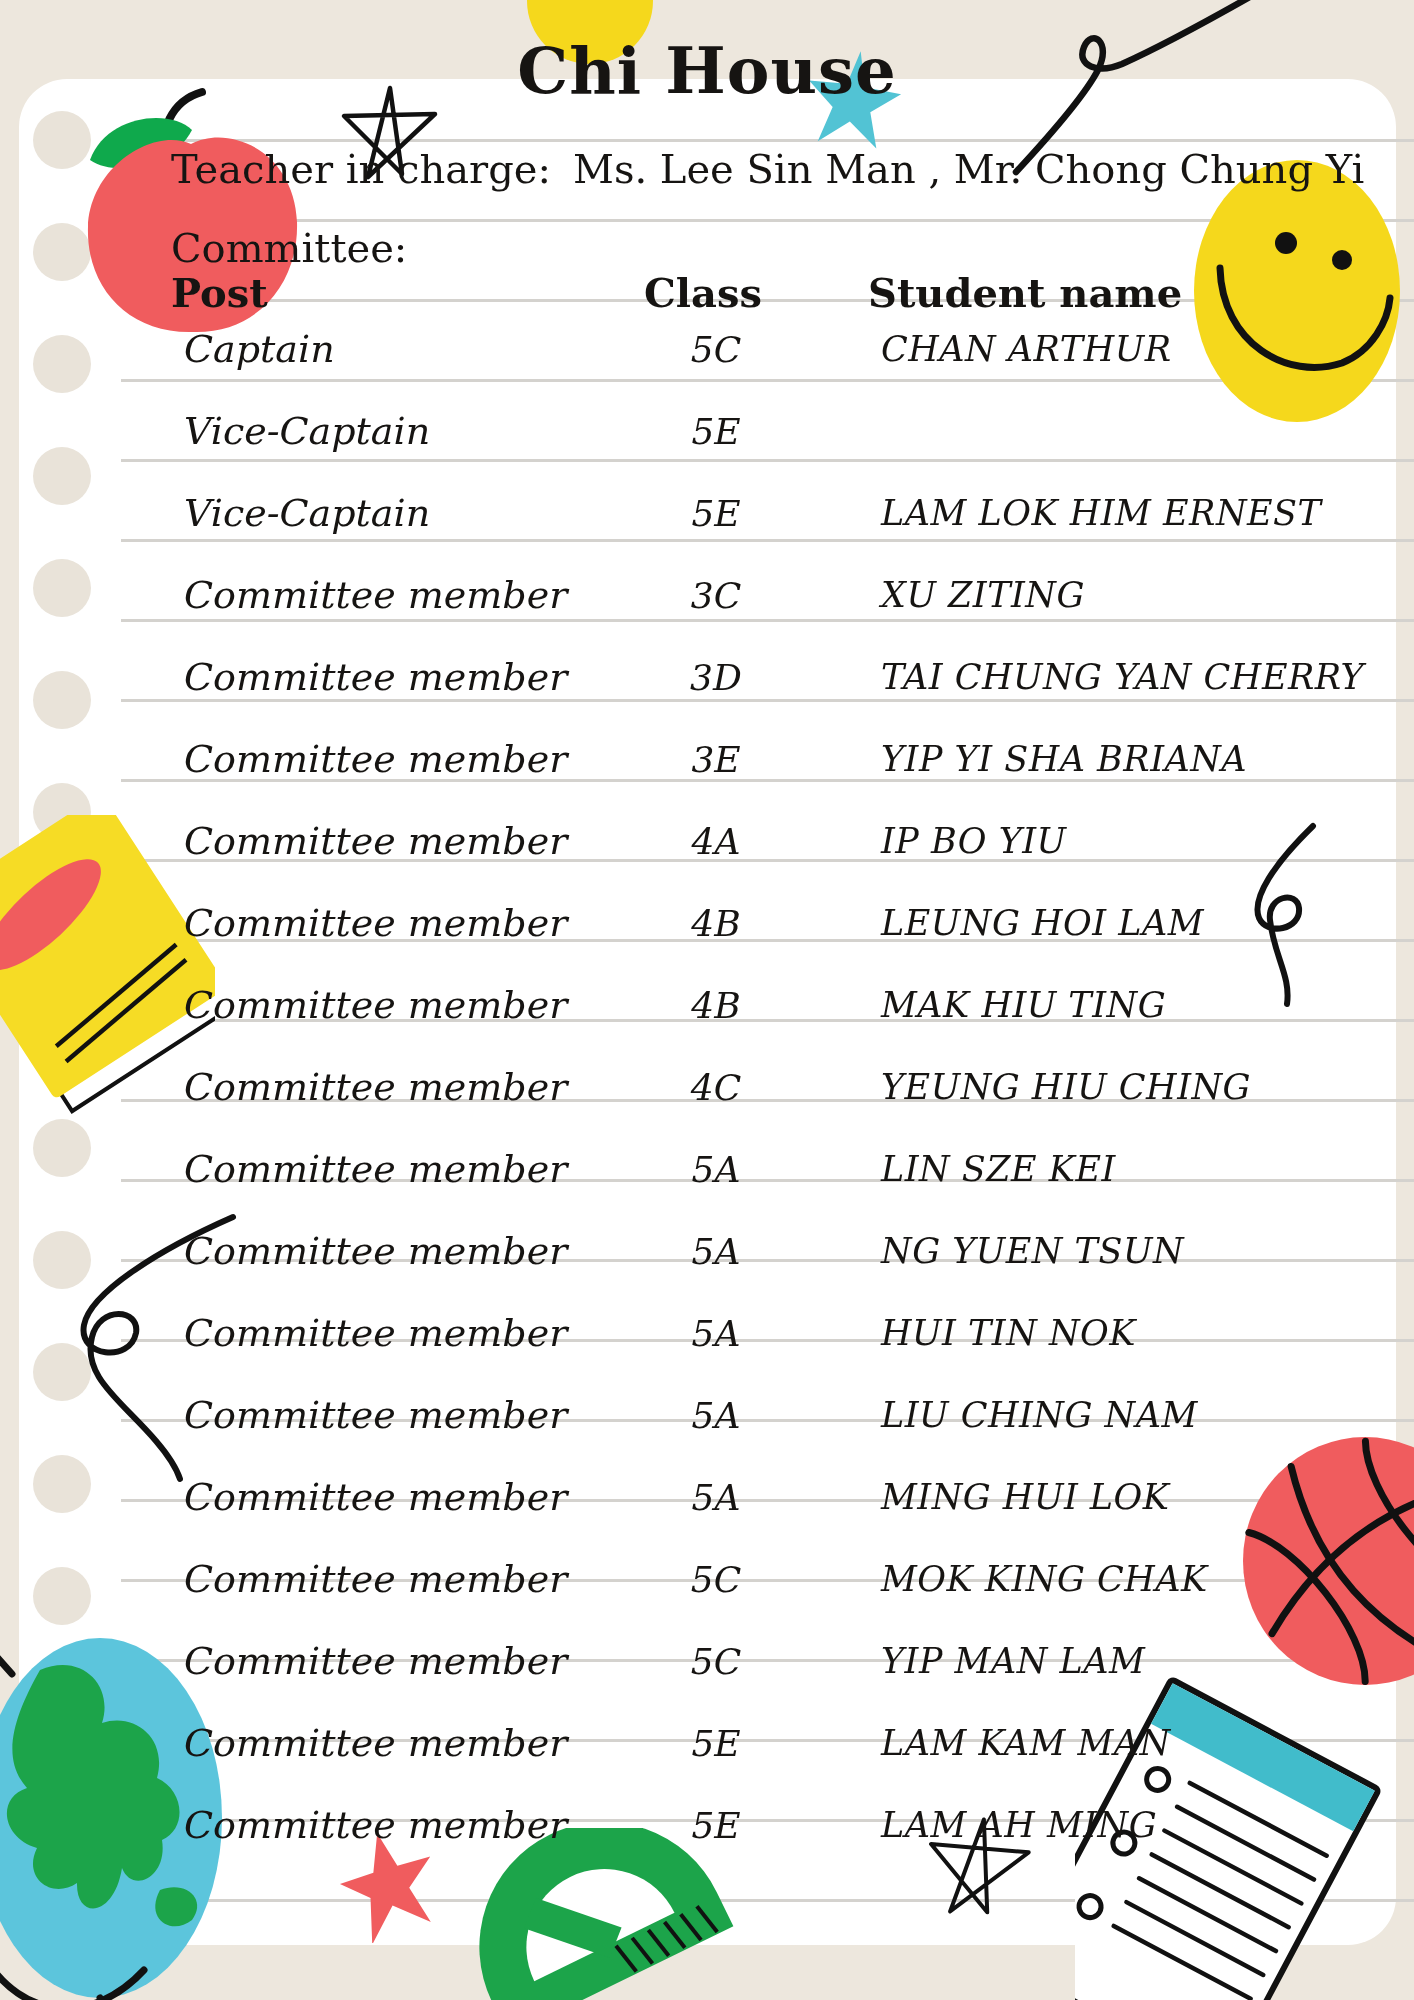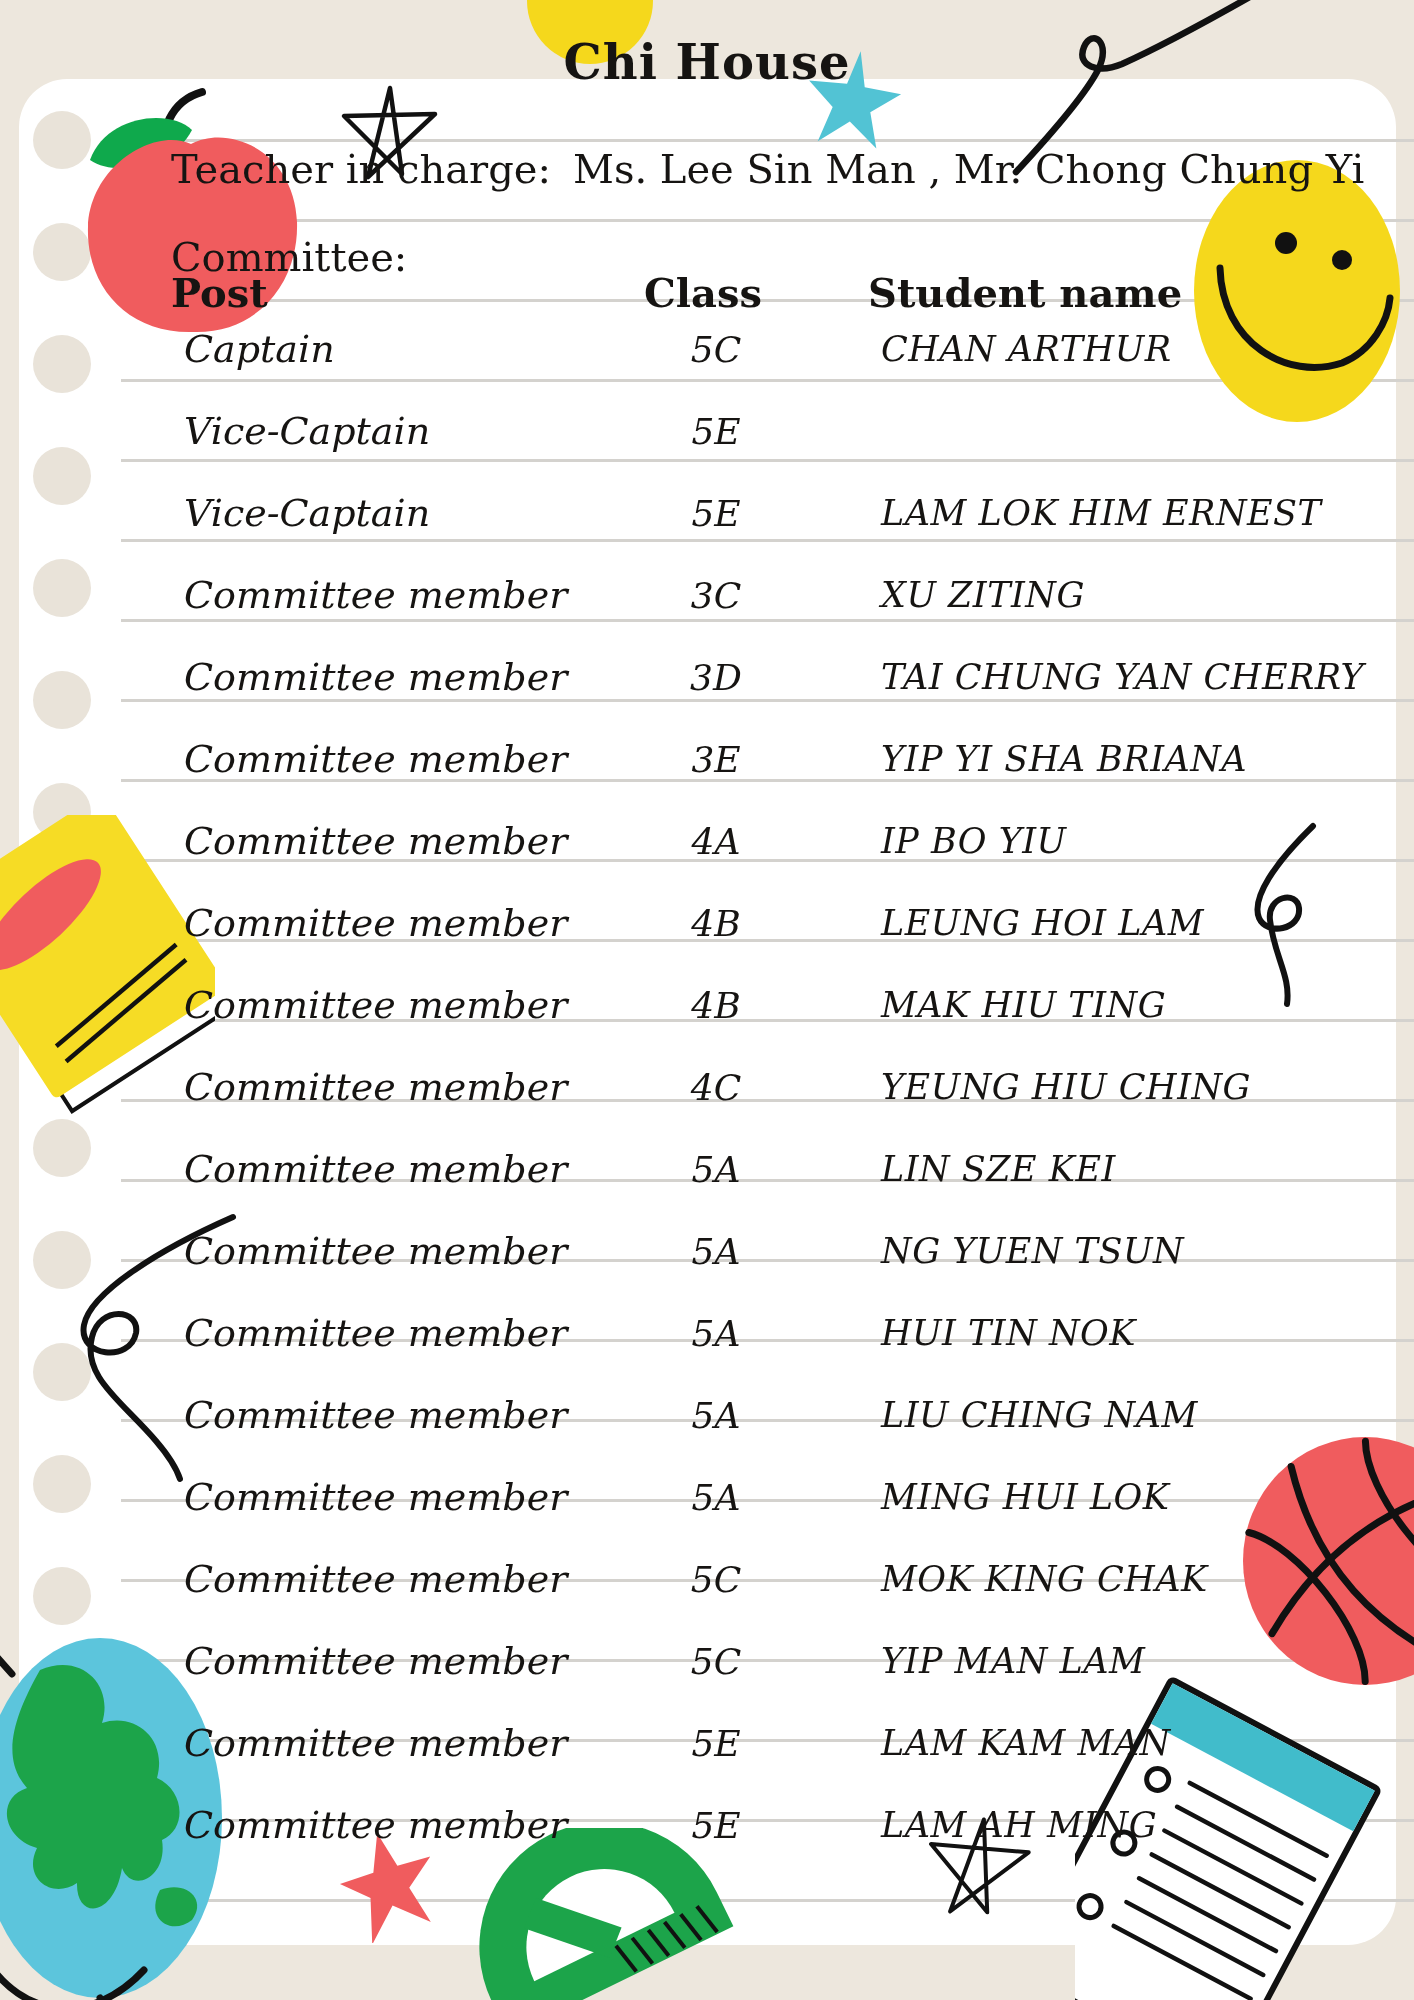--- a/index.html
+++ b/index.html
@@ -20,29 +20,29 @@
   }
   
   .ruled{
     position:absolute;left:121px;right:0;top:139px;height:1764px;
     background:repeating-linear-gradient(to bottom,#D4D2CE 0 3px,transparent 3px 80px);
     z-index:1;
   }
   .content{position:absolute;inset:0;z-index:3;}
   .page-title{
     position:absolute;top:36px;left:0;width:100%;text-align:center;
-    font-size:48px;font-weight:800;letter-spacing:1px;line-height:1.1;
+    font-size:64px;font-weight:800;letter-spacing:1px;line-height:1.1;
   }
   .teacher-line{
     position:absolute;top:129px;left:171px;right:40px;height:80px;
     display:flex;align-items:center;font-size:40px;
   }
   .teacher-line .val{margin-left:22px;text-align:right;}
   .committee-line{
-    position:absolute;top:217px;left:171px;height:80px;
+    position:absolute;top:208px;left:171px;height:80px;
     display:flex;align-items:center;font-size:40px;
   }
   .thead{
     position:absolute;top:252px;left:0;right:0;height:80px;
     font-weight:800;font-size:40px;
   }
   .grid-row{
     display:grid;grid-template-columns:445px 130px 1fr;
     margin-left:171px;height:100%;align-items:center;gap:22px;
   }

